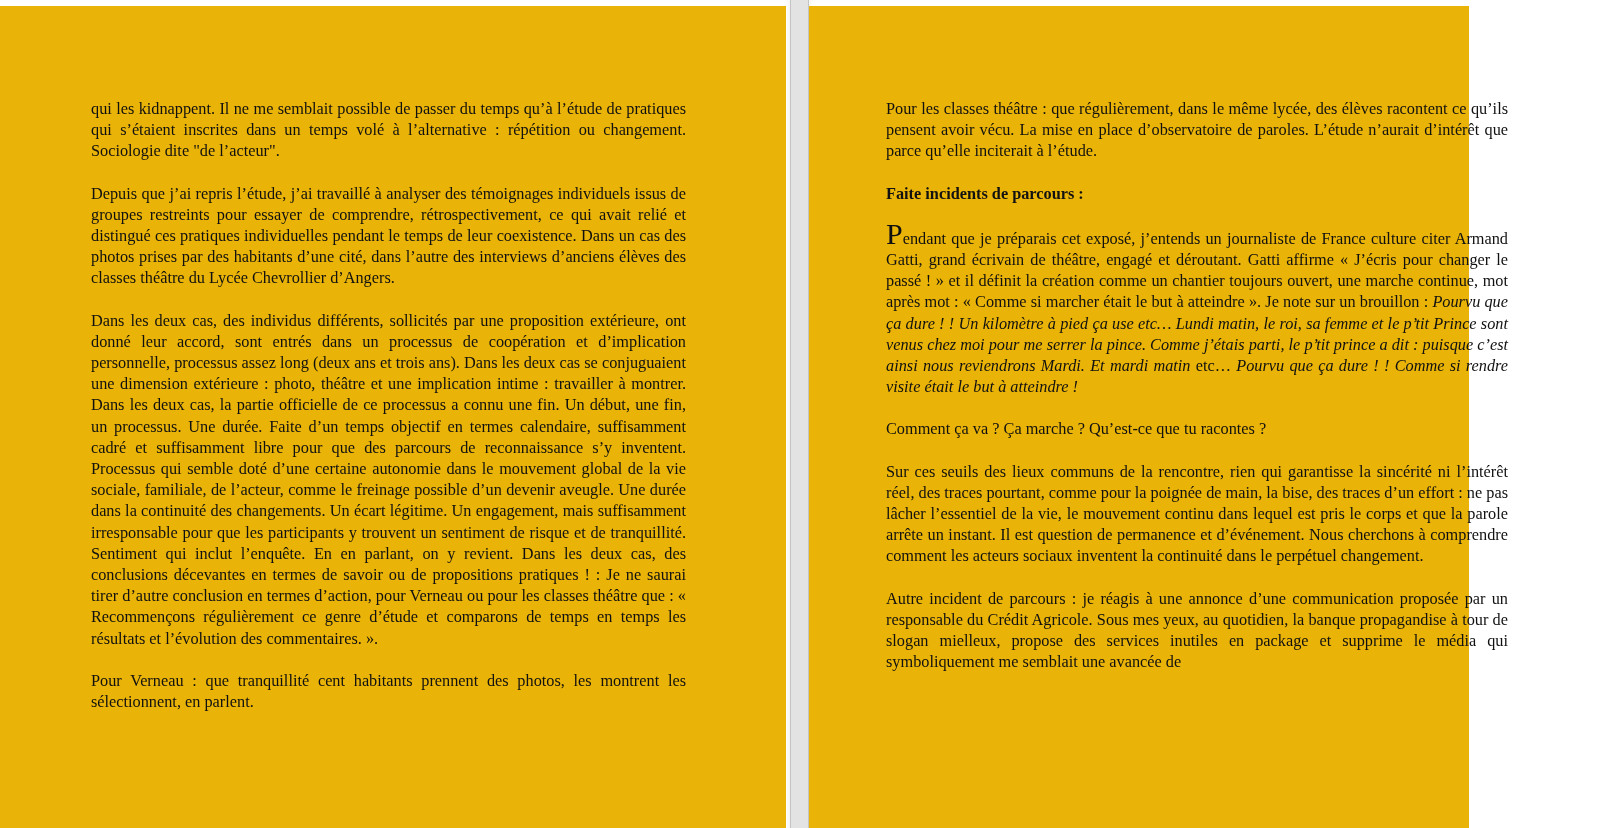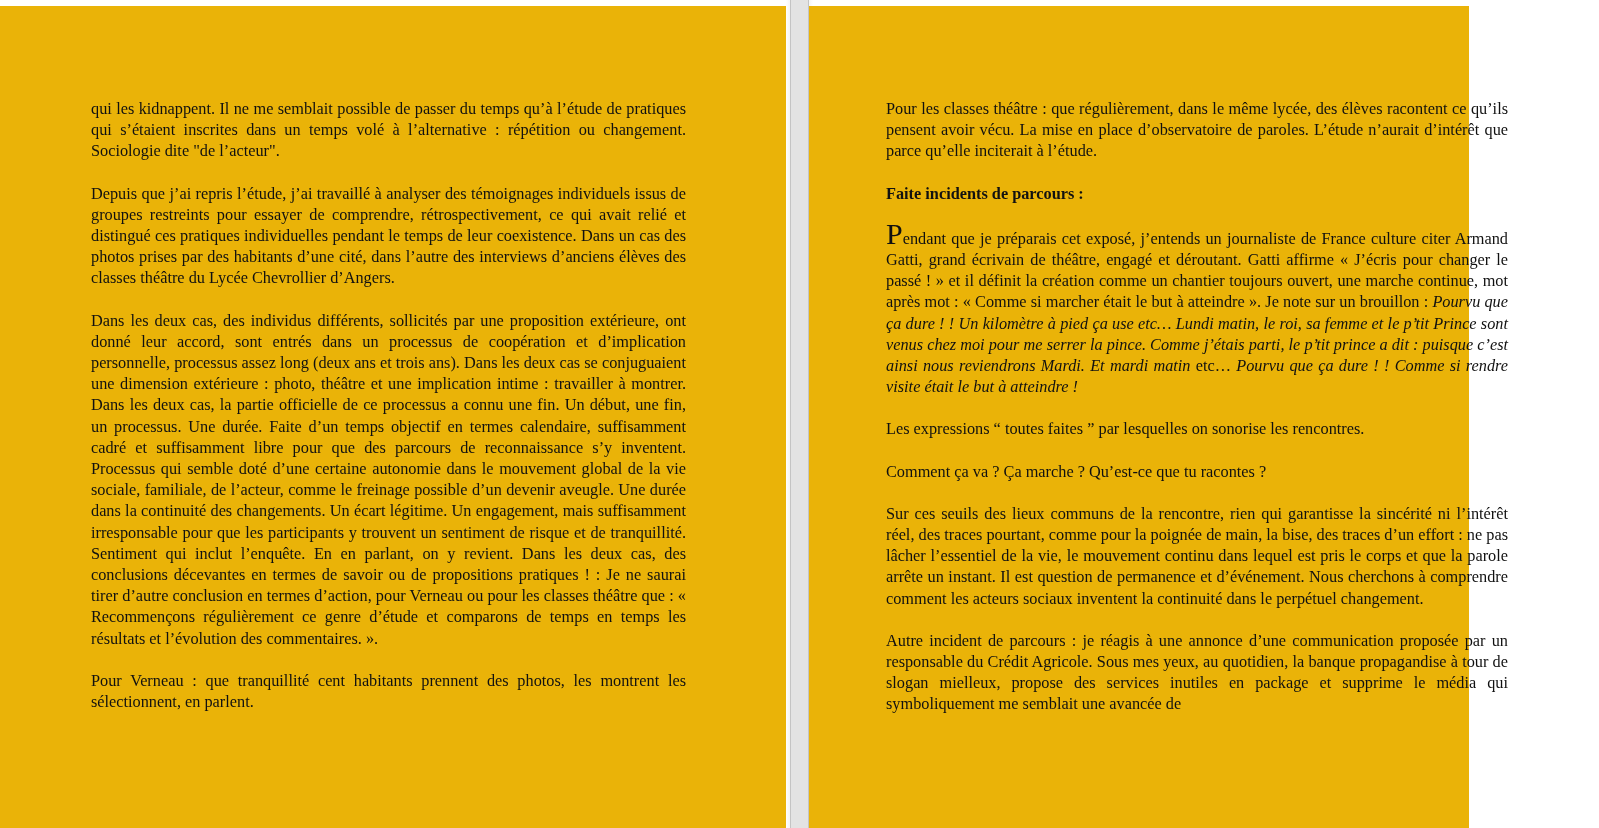--- a/index.html
+++ b/index.html
@@ -49,18 +49,17 @@
 
 <div class="gutter-shadow-l"></div>
 <div class="gutter"></div>
 <div class="gutter-shadow-r"></div>
 
 <div class="page" id="page-right">
   <div class="text-col">
     <p>Pour les classes théâtre : que régulièrement, dans le même lycée, des élèves racontent ce qu’ils pensent avoir vécu. La mise en place d’observatoire de paroles. L’étude n’aurait d’intérêt que parce qu’elle inciterait à l’étude.</p>
     <p class="heading">Faite incidents de parcours :</p>
     <p class="dropcap-para"><span class="dropcap">P</span><span>endant que je préparais cet exposé, j’entends un journaliste de France culture citer Armand Gatti, grand écrivain de théâtre, engagé et déroutant. Gatti affirme « J’écris pour changer le passé ! » et il définit la création comme un chantier toujours ouvert, une marche continue, mot après mot : « Comme si marcher était le but à atteindre ». Je note sur un brouillon : </span><em>Pourvu que ça dure ! ! Un kilomètre à pied ça use etc… Lundi matin, le roi, sa femme et le p’tit Prince sont venus chez moi pour me serrer la pince. Comme j’étais parti, le p’tit prince a dit : puisque c’est ainsi nous reviendrons Mardi. Et mardi matin</em><span> etc… </span><em>Pourvu que ça dure ! ! Comme si rendre visite était le but à atteindre !</em></p>
-    <p>Les expressions “ toutes faites ” par lesquelles on sonorise les rencontres.</p>
     <p class="it">Comment ça va ? Ça marche ? Qu’est-ce que tu racontes ?</p>
     <p>Sur ces seuils des lieux communs de la rencontre, rien qui garantisse la sincérité ni l’intérêt réel, des traces pourtant, comme pour la poignée de main, la bise, des traces d’un effort : ne pas lâcher l’essentiel de la vie, le mouvement continu dans lequel est pris le corps et que la parole arrête un instant. Il est question de permanence et d’événement. Nous cherchons à comprendre comment les acteurs sociaux inventent la continuité dans le perpétuel changement.</p>
     <p>Autre incident de parcours : je réagis à une annonce d’une communication proposée par un responsable du Crédit Agricole. Sous mes yeux, au quotidien, la banque propagandise à tour de slogan mielleux, propose des services inutiles en package et supprime le média qui symboliquement me semblait une avancée de</p>
   </div>
 </div>
 
 </body></html>

